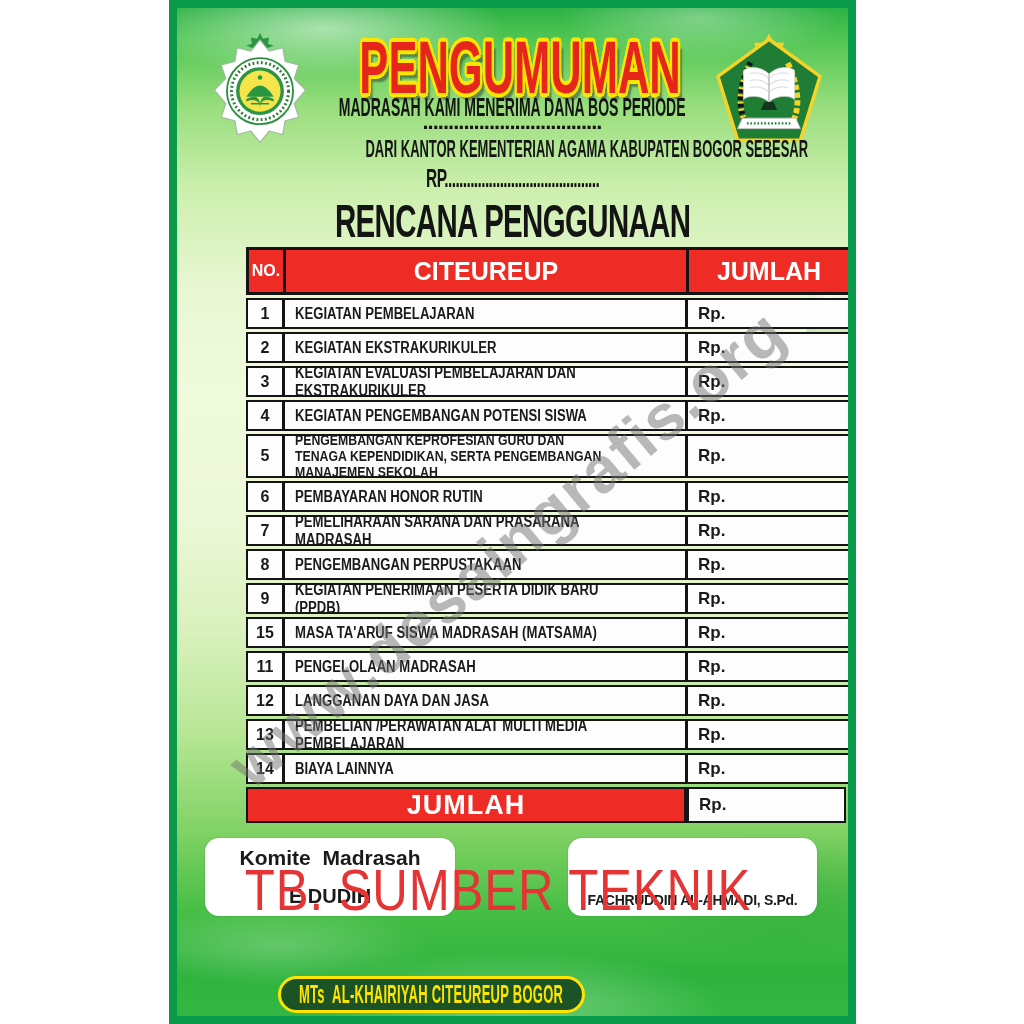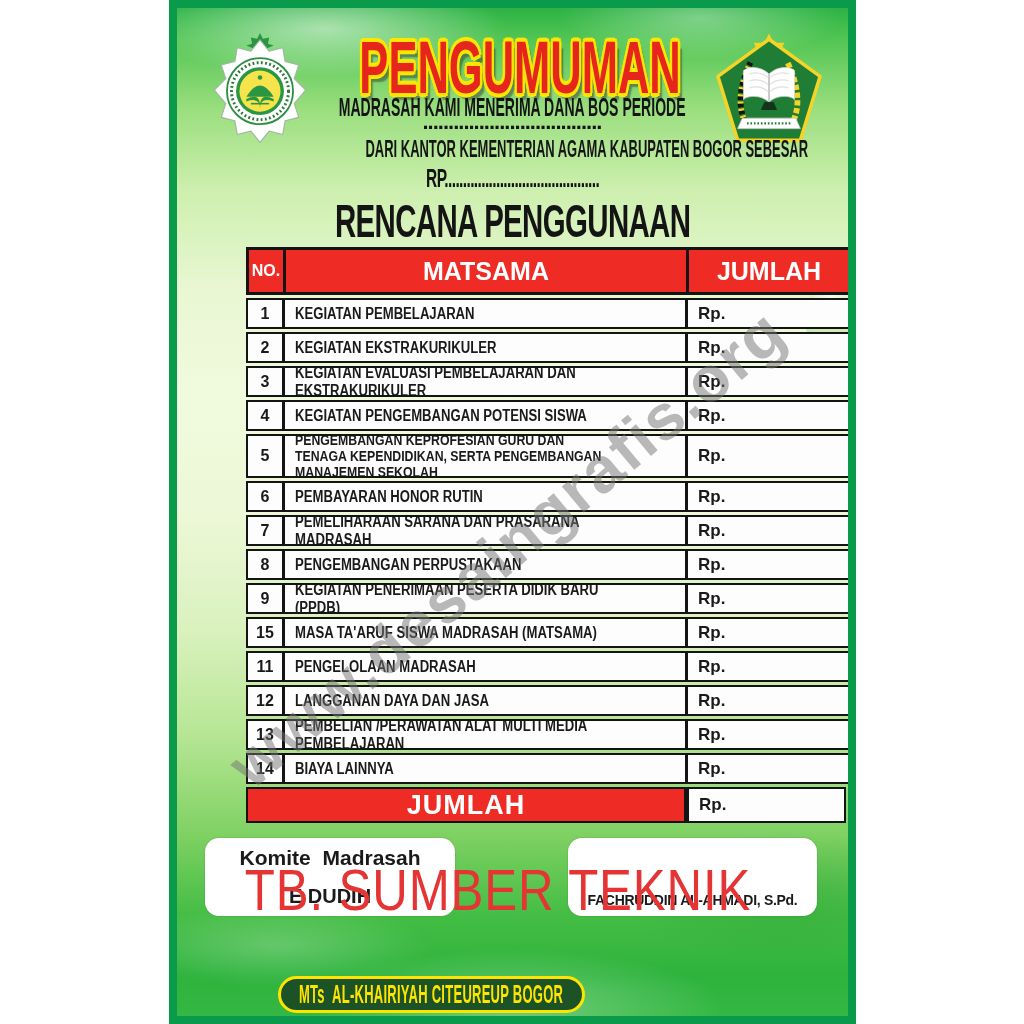--- a/index.html
+++ b/index.html
@@ -133,21 +133,21 @@
   <div class="hline amountline">
     <span class="cx">RP..........................................</span>
   </div>
   <div class="hline heading">
     <span class="cx">RENCANA PENGGUNAAN</span>
   </div>
 
   <div class="tablewrap">
     <div class="thead">
       <div class="th-no">NO.</div>
-      <div class="th-komp">MATSAMA</div>
+      <div class="th-komp">CITEUREUP</div>
       <div class="th-jml">JUMLAH</div>
     </div>
     <div>
         <div class="trow">
           <div class="c-no">1</div>
           <div class="c-komp">
             <span class="fit">KEGIATAN PEMBELAJARAN</span>
           </div>
           <div class="c-jml">Rp.</div>
         </div>

